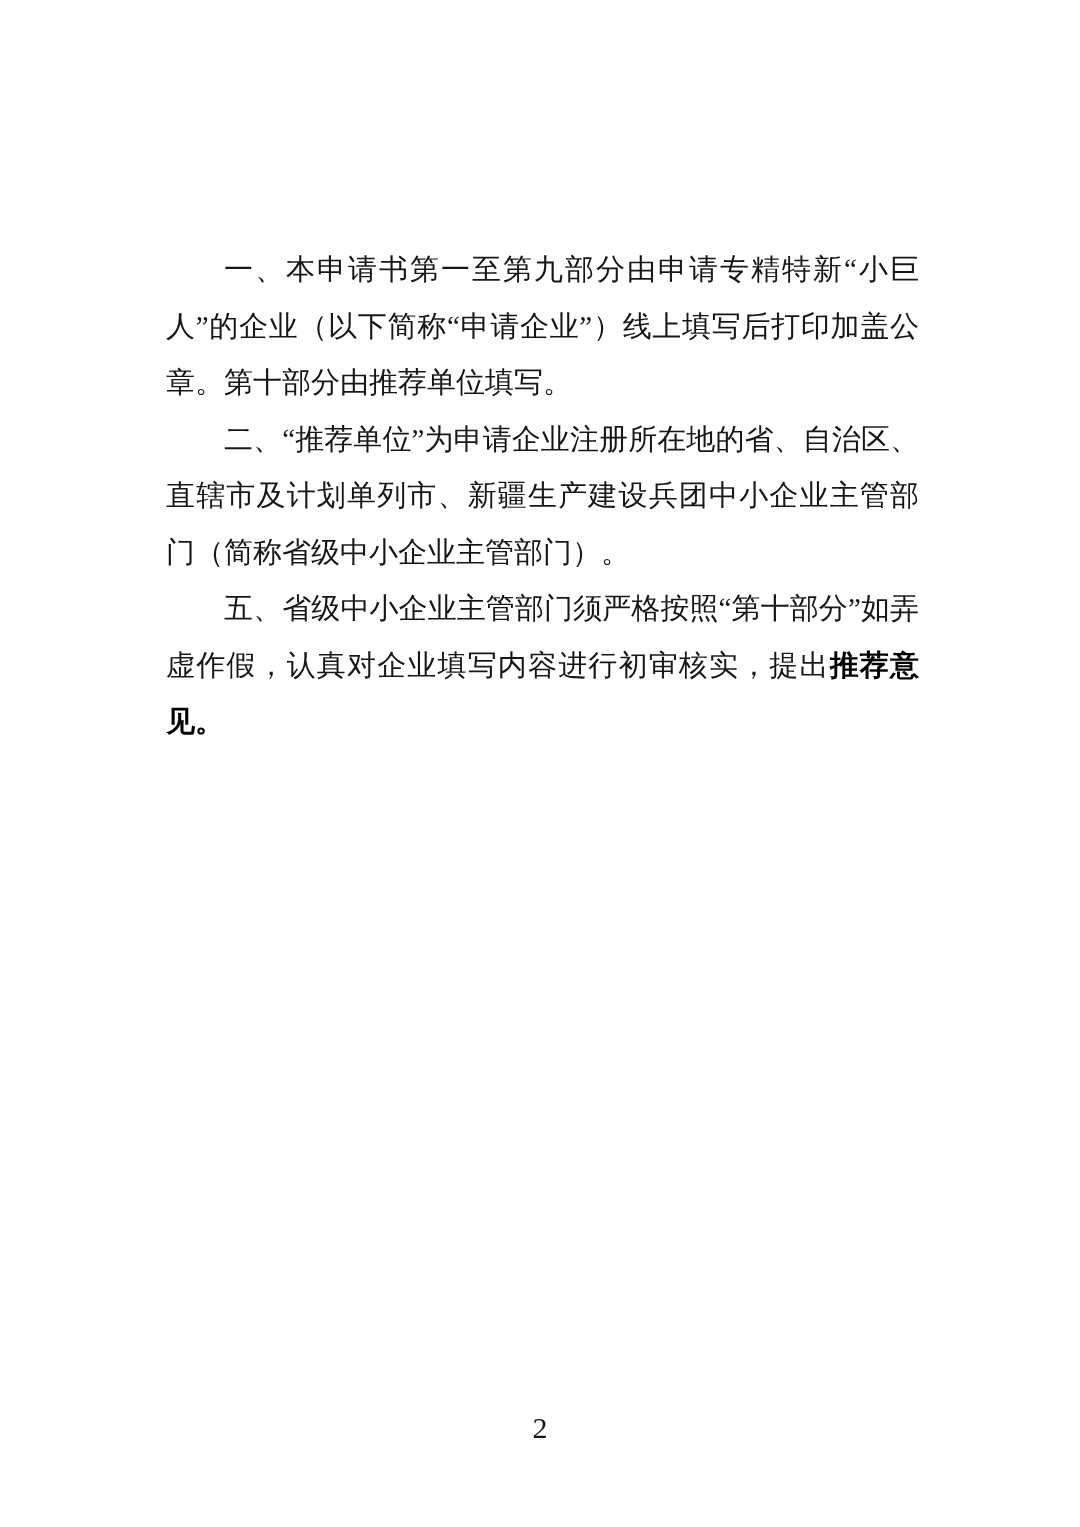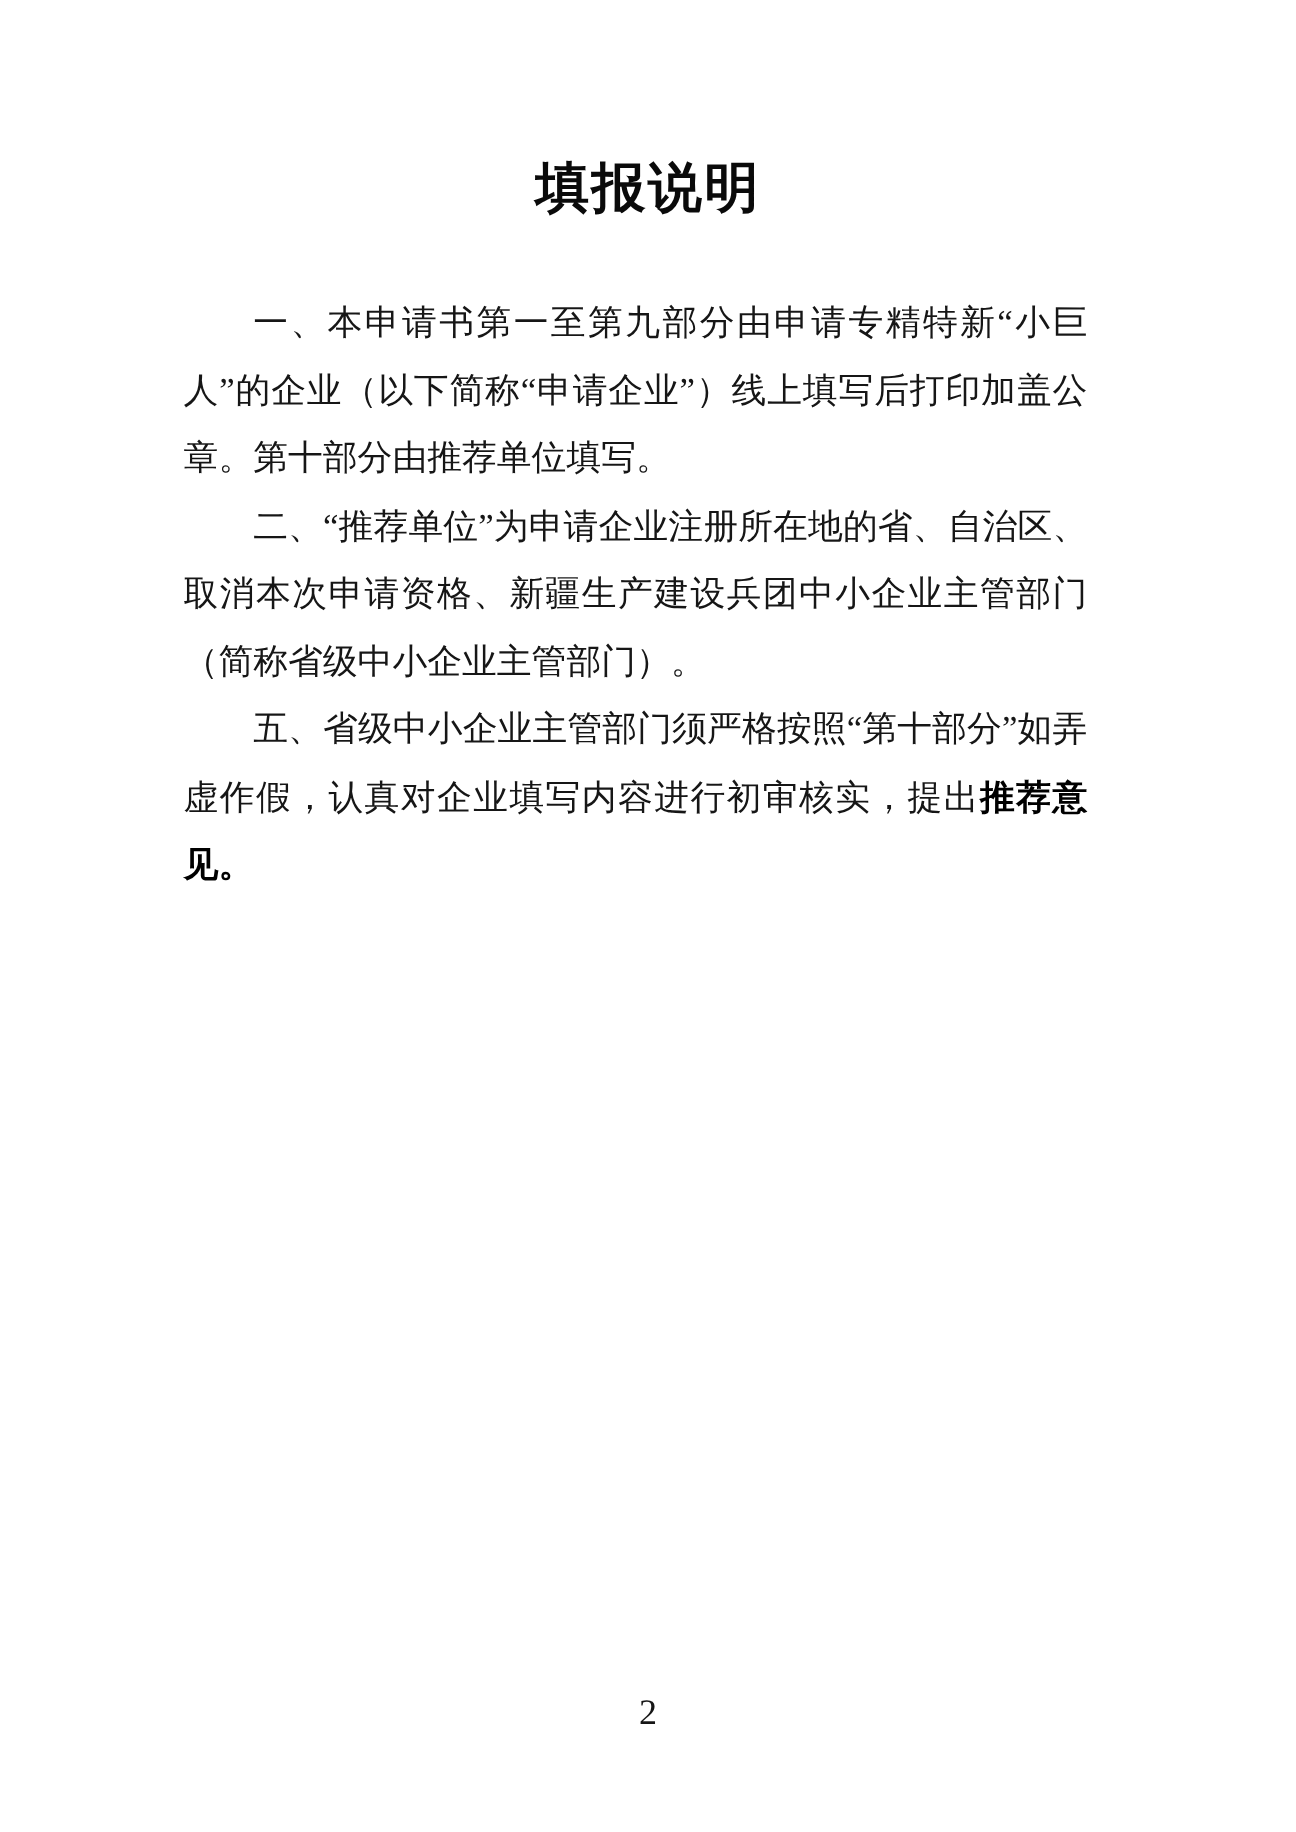--- a/index.html
+++ b/index.html
@@ -25,21 +25,21 @@
     text-align: center;
     font-size: 45px;
     line-height: 62px;
     font-weight: 700;
     letter-spacing: 2px;
     color: #0a0a0a;
   }
   .content {
     position: absolute;
     top: 241px;
-    left: 153px;
+    left: 166px;
     width: 753px;
     font-size: 29px;
     line-height: 56.5px;
     text-align: justify;
     color: #161616;
   }
   .content p {
     margin: 0;
     padding: 0;
     text-indent: 2em;
@@ -58,23 +58,22 @@
     font-size: 30px;
     line-height: 36px;
     color: #161616;
   }
 </style>
 </head>
 <body>
 
 <div class="page">
 
-  <h1 class="doc-title">填报说明</h1>
 
   <div class="content">
     <p>一、本申请书第一至第九部分由申请专精特新“小巨人”的企业（以下简称“申请企业”）线上填写后打印加盖公章。第十部分由推荐单位填写。</p>
-    <p>二、“推荐单位”为申请企业注册所在地的省、自治区、取消本次申请资格、新疆生产建设兵团中小企业主管部门（简称省级中小企业主管部门）。</p>
+    <p>二、“推荐单位”为申请企业注册所在地的省、自治区、直辖市及计划单列市、新疆生产建设兵团中小企业主管部门（简称省级中小企业主管部门）。</p>
     <p><span>五、省级中小企业主管部门须严格按照“第十部分”如弄虚作假，认真对企业填写内容进行初审核实，提出</span><span class="bold-run">推荐意见。</span></p>
   </div>
 
   <div class="page-number">2</div>
 
 </div>
 
 </body></html>

